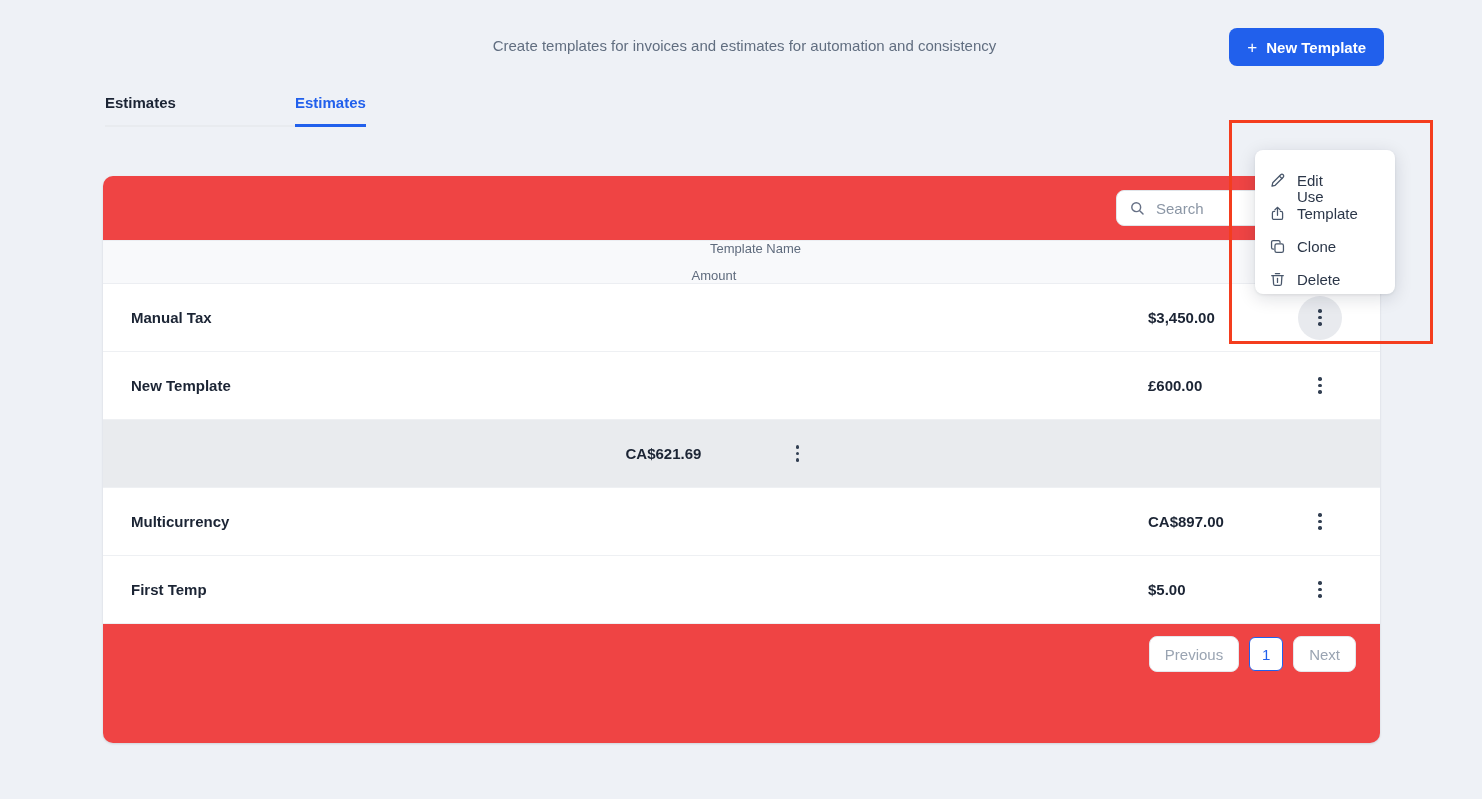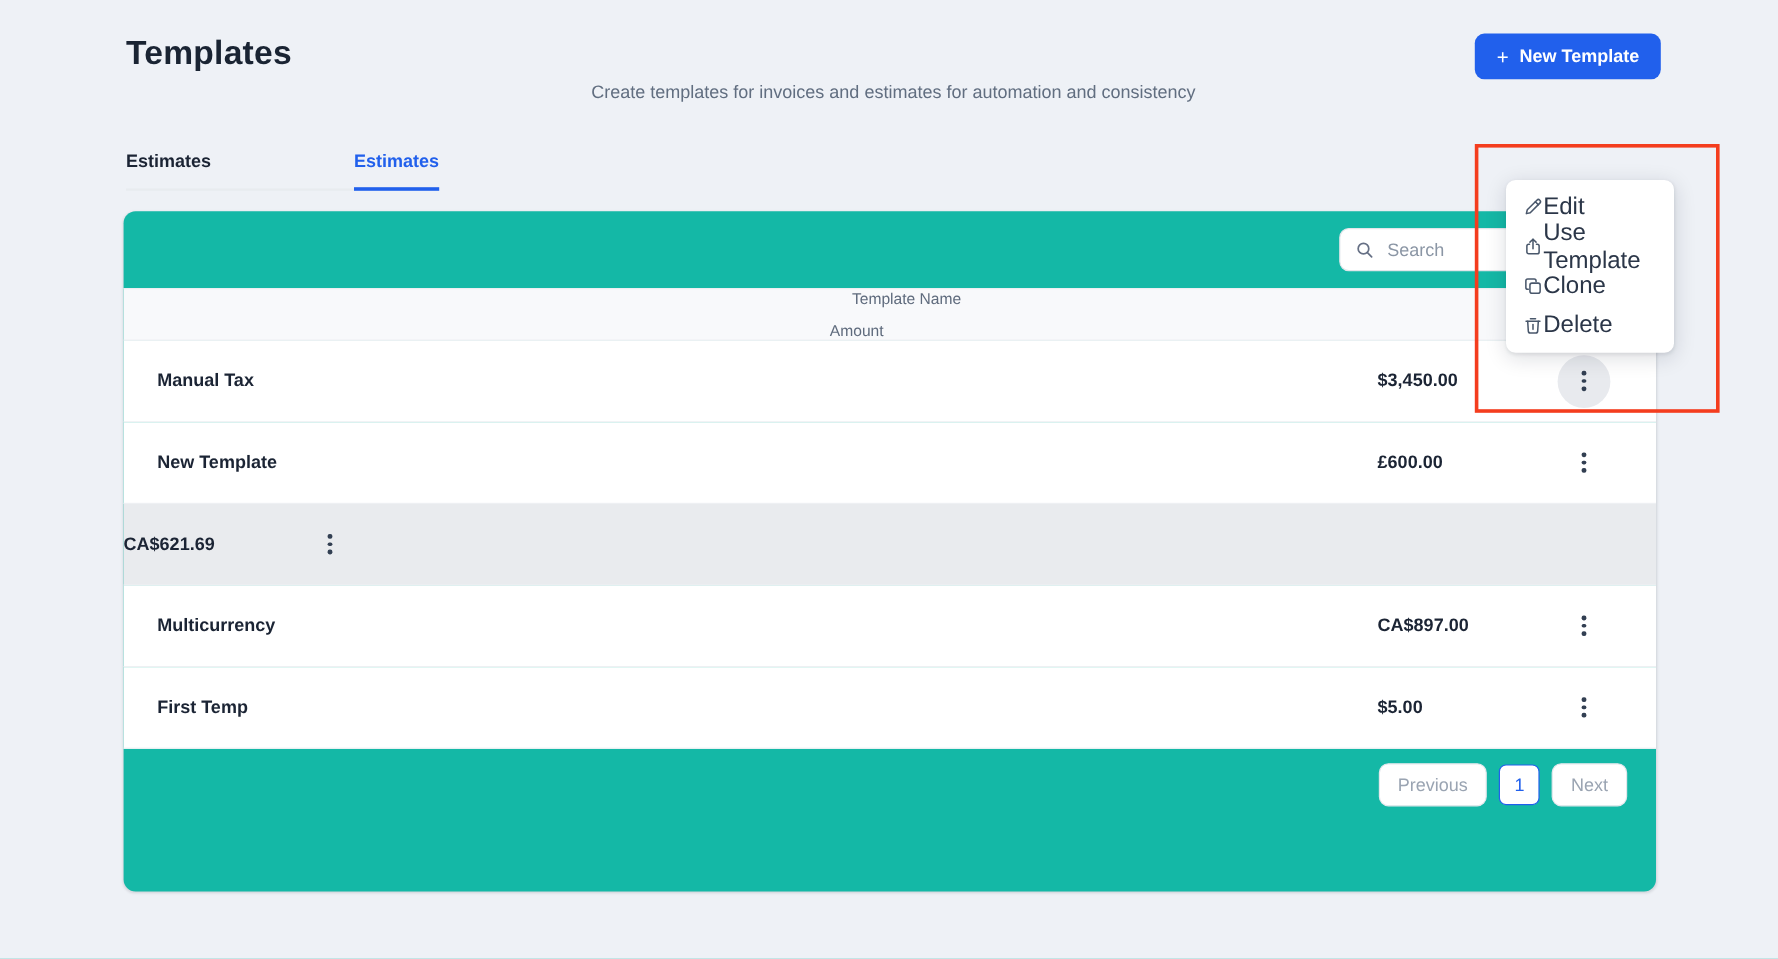--- a/index.html
+++ b/index.html
@@ -25,41 +25,41 @@
 
   
   .tabs{display:flex;margin-top:40px;}
   .tab{font-size:15px;font-weight:700;padding-bottom:13px;cursor:pointer;}
   .tab.inactive{width:190px;color:#1b2434;border-bottom:2px solid #e8ebef;}
   .tab.active{color:#2160ec;border-bottom:3px solid #2160ec;}
 
   
   .card{
     position:absolute;left:103px;top:176px;width:1277px;height:567px;
-    background:#14b8a6;border-radius:10px;
+    background:#ef4444;border-radius:10px;
     box-shadow:0 1px 2px rgba(16,24,40,.06),0 1px 3px rgba(16,24,40,.08);
   }
   .toolbar{position:relative;height:64px;}
   .search-box{
     position:absolute;right:24px;top:14px;width:240px;height:36px;
     border:1px solid #e1e5ea;border-radius:8px;background:#fff;
     display:flex;align-items:center;gap:8px;padding:0 12px;box-sizing:border-box;
   }
   .search-box input{
     border:none;outline:none;flex:1;font-size:15px;color:#3a4657;
     font-family:"Liberation Sans", sans-serif;background:transparent;
   }
   .search-box input::placeholder{color:#8b96a5;}
 
   
   .thead{
     height:42px;background:#f8f9fb;border-top:1px solid #eceef2;border-bottom:1px solid #eceef2;
     display:flex;align-items:center;font-size:13px;color:#5f6b7d;flex-direction:column;
   }
-  .row{height:67px;display:flex;align-items:center;border-bottom:1px solid #eef0f3;background:#fff;}
+  .row{height:67px;display:flex;align-items:center;border-bottom:1px solid #eef0f3;background:#fff;justify-content:center;}
   .row.highlight{background:#e9ebee;}
   .cell-name{flex:1;padding-left:28px;font-size:15px;font-weight:700;color:#1b2434;}
   .thead .cell-name{font-weight:400;color:#5f6b7d;font-size:13px;}
   .cell-amount{width:100px;font-size:15px;font-weight:700;color:#1b2434;}
   .thead .cell-amount{font-weight:400;color:#5f6b7d;font-size:13px;}
   .cell-actions{width:132px;display:flex;justify-content:center;padding-left:12px;box-sizing:border-box;}
 
   .dots-btn{
     width:44px;height:44px;border:none;background:transparent;border-radius:50%;
     display:flex;flex-direction:column;align-items:center;justify-content:center;gap:3px;cursor:pointer;
@@ -79,38 +79,37 @@
   }
 
   
   .context-menu{
     position:absolute;left:1255px;top:150px;width:140px;
     background:#fff;border-radius:8px;padding:6px 0;
     box-shadow:0 4px 18px rgba(16,24,40,.14),0 1px 3px rgba(16,24,40,.08);
     z-index:20;
   }
   .menu-item{
-    height:33px;display:flex;align-items:center;padding:0 14px;
-    font-size:20px;color:#2b3648;cursor:pointer;
+    height:33px;display:flex;align-items:flex-end;gap:11px;padding:0 14px;
+    font-size:15px;color:#2b3648;cursor:pointer;
   }
   .menu-item svg{flex:0 0 auto;}
 
   
   .annotation-rect{
     position:absolute;left:1229px;top:120px;width:204px;height:224px;
     border:3px solid #f43d1e;box-sizing:border-box;z-index:30;pointer-events:none;
   }
 
   .icon{display:inline-flex;align-items:center;}
 </style>
 </head>
 <body>
 
 <div class="content">
-  <div class="page-title">Templates</div>
   <div class="page-subtitle">Create templates for invoices and estimates for automation and consistency</div>
 
   <div class="tabs">
     <div class="tab inactive">Estimates</div>
     <div class="tab active">Estimates</div>
   </div>
 </div>
 
 <button class="btn-primary">
   <span class="plus">+</span>

